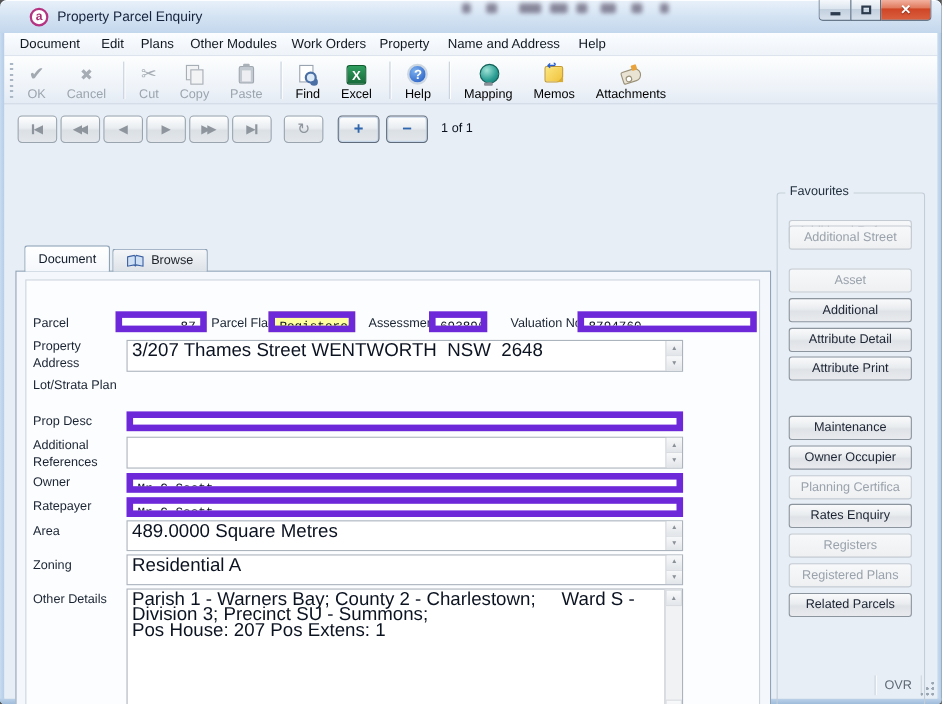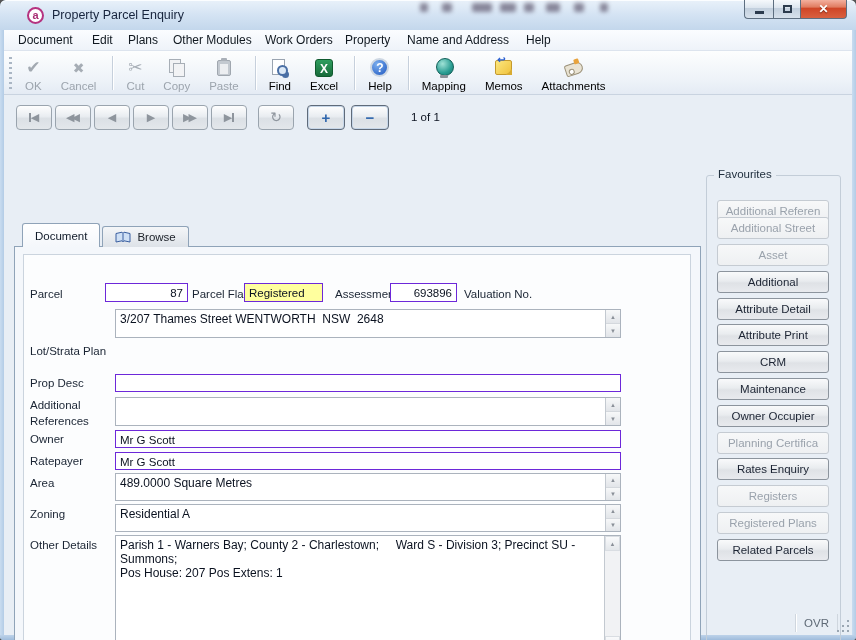--- a/index.html
+++ b/index.html
@@ -88,43 +88,43 @@
 
   
   .client { position:absolute; left:4px; right:4px; top:95px; bottom:5px; background:#e8eef5; }
   .navrow { position:absolute; left:12px; top:9px; height:26px; display:flex; align-items:center; }
   .navbtn { width:36px; height:25px; margin-right:3px; border:1px solid #9aa4ae; border-radius:4px;
     background:linear-gradient(#fefefe,#e9edf1 45%,#dbe0e5 55%,#e3e7eb);
     color:#8e959d; font-size:11px; display:flex; align-items:center; justify-content:center; }
   .navbtn .dbl { letter-spacing:-3px; margin-right:3px; }
   .navbtn .ebar { width:2px; height:9px; background:#8e959d; }
   .navbtn.accent { border:1px solid #5f6b7a; box-shadow:inset 0 0 0 1px #c6d6e8; color:#2f66ad; font-size:15px; font-weight:bold; width:38px; margin-right:6px; }
-  .navpos { font-size:11.5px; color:#0c1320; margin-left:16px; }
+  .navpos { font-size:11.5px; color:#0c1320; margin-left:6px; }
 
   
   .tabstrip { position:absolute; left:18px; top:128px; height:24px; z-index:3; display:flex; align-items:flex-end; }
   .tab { border:1px solid #8fa3b8; border-bottom:none; border-radius:3px 3px 0 0; font-size:11.5px;
     display:flex; align-items:center; padding:0 12px; }
   .tab.active { height:24px; background:linear-gradient(#ffffff,#f4f7fb); color:#101a28; position:relative; }
   .tab.inactive { height:21px; background:linear-gradient(#f4f6f8,#dde2e8); color:#20252c; margin-left:2px; }
   .tab .book { margin-right:6px; display:inline-flex; }
   .tabpanel { position:absolute; left:10px; top:151px; width:687px; height:420px;
     border:1px solid #8fa3b8; background:#f4f7fb; z-index:2; }
   .innerpanel { position:absolute; left:8px; top:7px; width:668px; height:399px;
     border:1px solid #cbd4de; background:#fcfdfe; }
 
   
   .flabel { position:absolute; font-size:11.5px; color:#1a2433; width:84px; line-height:16px; }
-  .finput { position:absolute; background:#fff; border:1px solid #6d28d9; font-size:11.5px; color:#0b1220;
-    padding:2px 4px; overflow:hidden; white-space:pre-wrap; line-height:14px; }
+  .finput { position:absolute; background:#fff; border:6px solid #6d28d9; font-size:11.5px; color:#0b1220;
+    padding:2px 4px; overflow:hidden; white-space:pre-wrap; line-height:14px;font-family:Liberation Mono, monospace; }
   .finput.num { text-align:right; }
   .finput.ylw { background:#ffff9e; }
   .fwrap { position:absolute; border:1px solid #abb3bd; background:#fff; }
   .fwrap .ftext { position:absolute; left:0; top:0; right:16px; bottom:0; padding:2px 4px;
-    font-size:12px; color:#0b1220; white-space:pre-wrap; line-height:14px; overflow:hidden; }
+    font-size:17px; color:#0b1220; white-space:pre-wrap; line-height:14px; overflow:hidden; }
   .spinner { position:absolute; right:0; top:0; bottom:0; width:15px; border-left:1px solid #c3c9d0; display:flex; flex-direction:column; }
   .spin { flex:1; display:flex; align-items:center; justify-content:center; font-size:6px; color:#8a9098;
     background:linear-gradient(#f7f8f9,#e2e5e9); }
   .spin.up { border-bottom:1px solid #d4d8dd; }
   .vscroll { position:absolute; right:0; top:0; bottom:0; width:16px; border-left:1px solid #c3c9d0;
     background:#f1f2f4; display:flex; flex-direction:column; justify-content:space-between; }
   .sbtn { height:15px; display:flex; align-items:center; justify-content:center; font-size:6px; color:#8a9098;
     background:linear-gradient(#f9fafb,#e3e6ea); border:1px solid #d9dde2; }
 
   
@@ -321,23 +321,25 @@
     </div>
 
     <div class="tabpanel">
       <div class="innerpanel">
 
         <div class="flabel" style="left:6px;top:31px;white-space:nowrap">Parcel</div>
         <div class="finput num" style="left:81px;top:28px;width:83px;height:19px">87</div>
         <div class="flabel" style="left:168px;top:31px;white-space:nowrap">Parcel Flag</div>
         <div class="finput ylw" style="left:220px;top:28px;width:79px;height:19px">Registered</div>
         <div class="flabel" style="left:311px;top:31px;white-space:nowrap">Assessment</div>
-        <div class="finput num" style="left:366px;top:28px;width:67px;height:19px">693896</div>
+        <div class="finput num" style="left:366px;top:28px;width:53px;height:19px">693896</div>
         <div class="flabel" style="left:440px;top:31px;white-space:nowrap">Valuation No.</div>
-
+        <div class="finput" style="left:501px;top:28px;width:163px;height:19px">8794760</div>
+
+        <div class="flabel" style="left:6px;top:52px">Property Address</div>
         <div class="fwrap" style="left:91px;top:54px;width:506px;height:29px">
           <div class="ftext">3/207 Thames Street WENTWORTH  NSW  2648</div>
           <div class="spinner">
             <div class="spin up">▲</div>
             <div class="spin">▼</div>
           </div>
         </div>
 
         <div class="flabel" style="left:6px;top:88px;white-space:nowrap">Lot/Strata Plan</div>
 
@@ -385,26 +387,25 @@
             <div class="sbtn">▼</div>
           </div>
         </div>
 
       </div>
     </div>
 
     <div class="favbox">
       <div class="favtitle">Favourites</div>
       <div class="fav disabled" style="top:24px">Additional Referen</div>
-      <div class="fav disabled" style="top:41px">Additional Street</div>
+      <div class="fav disabled" style="top:29px">Additional Street</div>
       <div class="fav disabled" style="top:68px">Asset</div>
       <div class="fav" style="top:95px">Additional</div>
       <div class="fav" style="top:122px">Attribute Detail</div>
       <div class="fav" style="top:148px">Attribute Print</div>
-      <div class="fav" style="top:175px">CRM</div>
       <div class="fav" style="top:229px">Owner Occupier</div>
       <div class="fav" style="top:202px">Maintenance</div>
       <div class="fav disabled" style="top:256px">Planning Certifica</div>
       <div class="fav" style="top:282px">Rates Enquiry</div>
       <div class="fav disabled" style="top:309px">Registers</div>
       <div class="fav disabled" style="top:336px">Registered Plans</div>
       <div class="fav" style="top:363px">Related Parcels</div>
     </div>
 
     <div class="statusbar">

